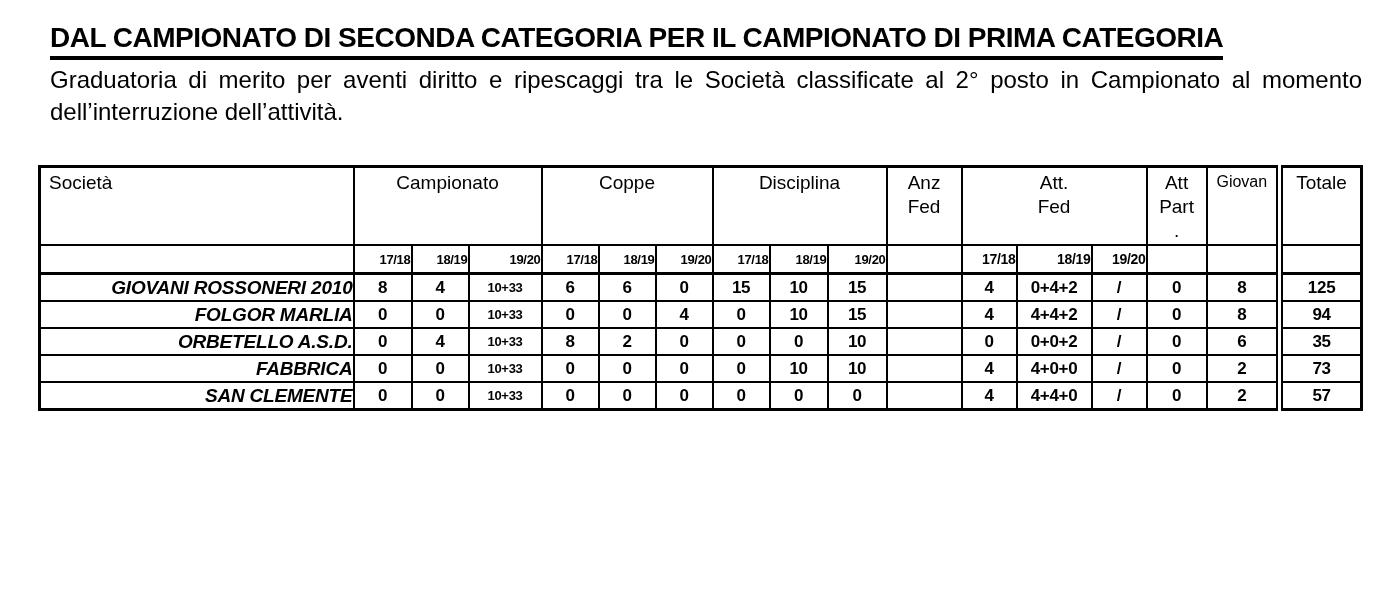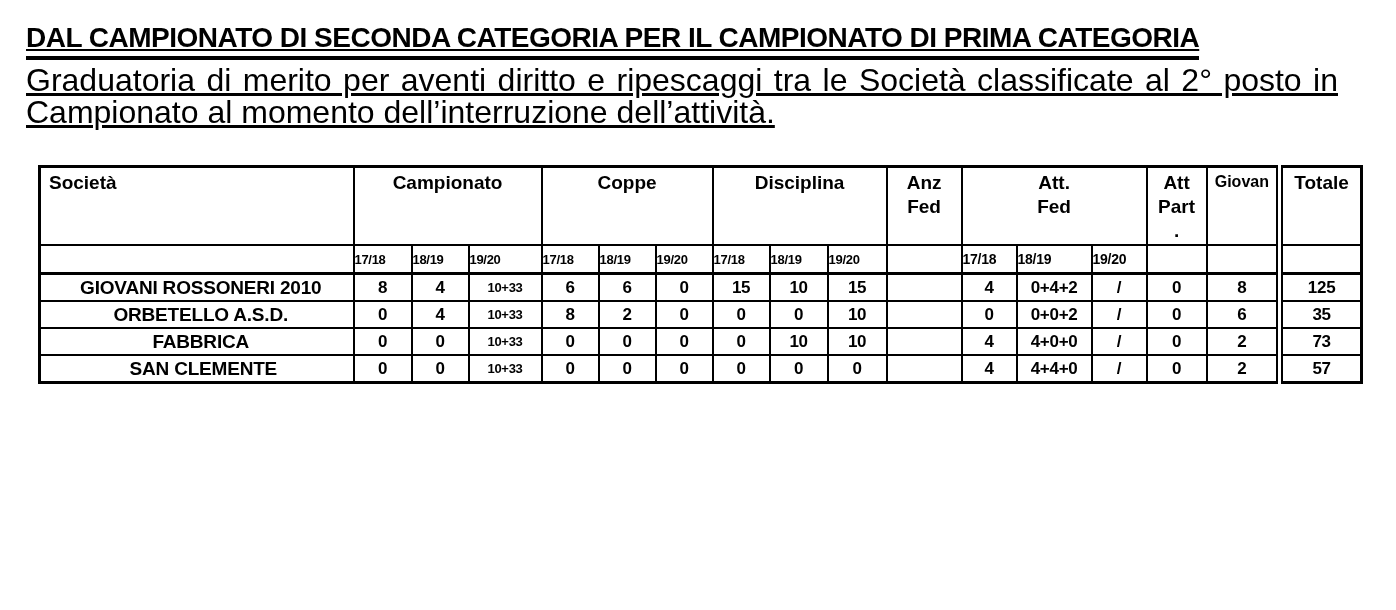--- a/index.html
+++ b/index.html
@@ -6,36 +6,35 @@
     margin: 0;
     padding: 0;
     background: #ffffff;
     width: 1396px;
     height: 610px;
     font-family: "Liberation Sans", sans-serif;
     color: #000;
     overflow: hidden;
   }
   .text-block {
-    padding: 22px 34px 0 26px;
-    text-decoration: underline;
+    padding: 22px 34px 0 50px;
   }
   .doc-title {
     font-size: 28px;
     font-weight: bold;
     letter-spacing: -0.5px;
     margin: 0 0 10px 0;
     line-height: 1.15;
   }
   .doc-title span {
     border-bottom: 4px solid #000;
     padding-bottom: 3px;
   }
   .doc-subtitle {
-    font-size: 32px;
+    font-size: 24px;
     line-height: 32px;
     margin: 0;
     width: 1312px;
     text-align: justify;
   }
   table.standings {
     border-collapse: collapse;
     table-layout: fixed;
     margin: 37px 0 0 38px;
     width: 1322px;
@@ -44,62 +43,63 @@
   .standings th, .standings td {
     border: 2px solid #000;
     padding: 0;
     overflow: hidden;
   }
   
   .standings thead tr.main th {
     height: 72px;
     vertical-align: top;
     font-size: 19px;
-    font-weight: bold;
+    font-weight: normal;
     text-align: center;
     padding-top: 3px;
     white-space: pre-line;
     line-height: 1.25;
   }
   .standings thead tr.main th:first-child {
     text-align: left;
     padding-left: 8px;
   }
   .standings thead tr.main th.giovan-h {
     font-size: 16px;
     padding-top: 4px;
   }
   
   .standings thead tr.sub th {
     height: 26px;
     font-size: 13px;
     font-weight: bold;
-    text-align: left;
+    text-align: right;
     border-bottom: 3px solid #000;
     letter-spacing: -0.3px;
   }
   .standings thead tr.sub th:nth-child(12),
   .standings thead tr.sub th:nth-child(13),
   .standings thead tr.sub th:nth-child(14) {
     font-size: 14px;
   }
   
   .standings tbody td {
     height: 25px;
     font-size: 17px;
     font-weight: bold;
     text-align: center;
     letter-spacing: -0.3px;
   }
   .standings tbody td:first-child {
-    text-align: center;
+    text-align: right;
     padding-left: 8px;
     font-size: 19px;
     white-space: pre;
     letter-spacing: -0.2px;
+    font-style: italic;
   }
   .standings tbody td:nth-child(4) {
     font-size: 13px; 
   }
   
   .standings thead tr.main th:last-child,
   .standings thead tr.sub th:last-child,
   .standings tbody td:last-child {
     border-left: 7px double #000;
   }
@@ -182,20 +182,39 @@
     <td>15</td>
     <td></td>
     <td>4</td>
     <td>0+4+2</td>
     <td>/</td>
     <td>0</td>
     <td>8</td>
     <td>125</td>
   </tr>
       <tr>
+    <td>FOLGOR MARLIA</td>
+    <td>0</td>
+    <td>0</td>
+    <td>10+33</td>
+    <td>0</td>
+    <td>0</td>
+    <td>4</td>
+    <td>0</td>
+    <td>10</td>
+    <td>15</td>
+    <td></td>
+    <td>4</td>
+    <td>4+4+2</td>
+    <td>/</td>
+    <td>0</td>
+    <td>8</td>
+    <td>94</td>
+  </tr>
+      <tr>
     <td>ORBETELLO A.S.D.</td>
     <td>0</td>
     <td>4</td>
     <td>10+33</td>
     <td>8</td>
     <td>2</td>
     <td>0</td>
     <td>0</td>
     <td>0</td>
     <td>10</td>

